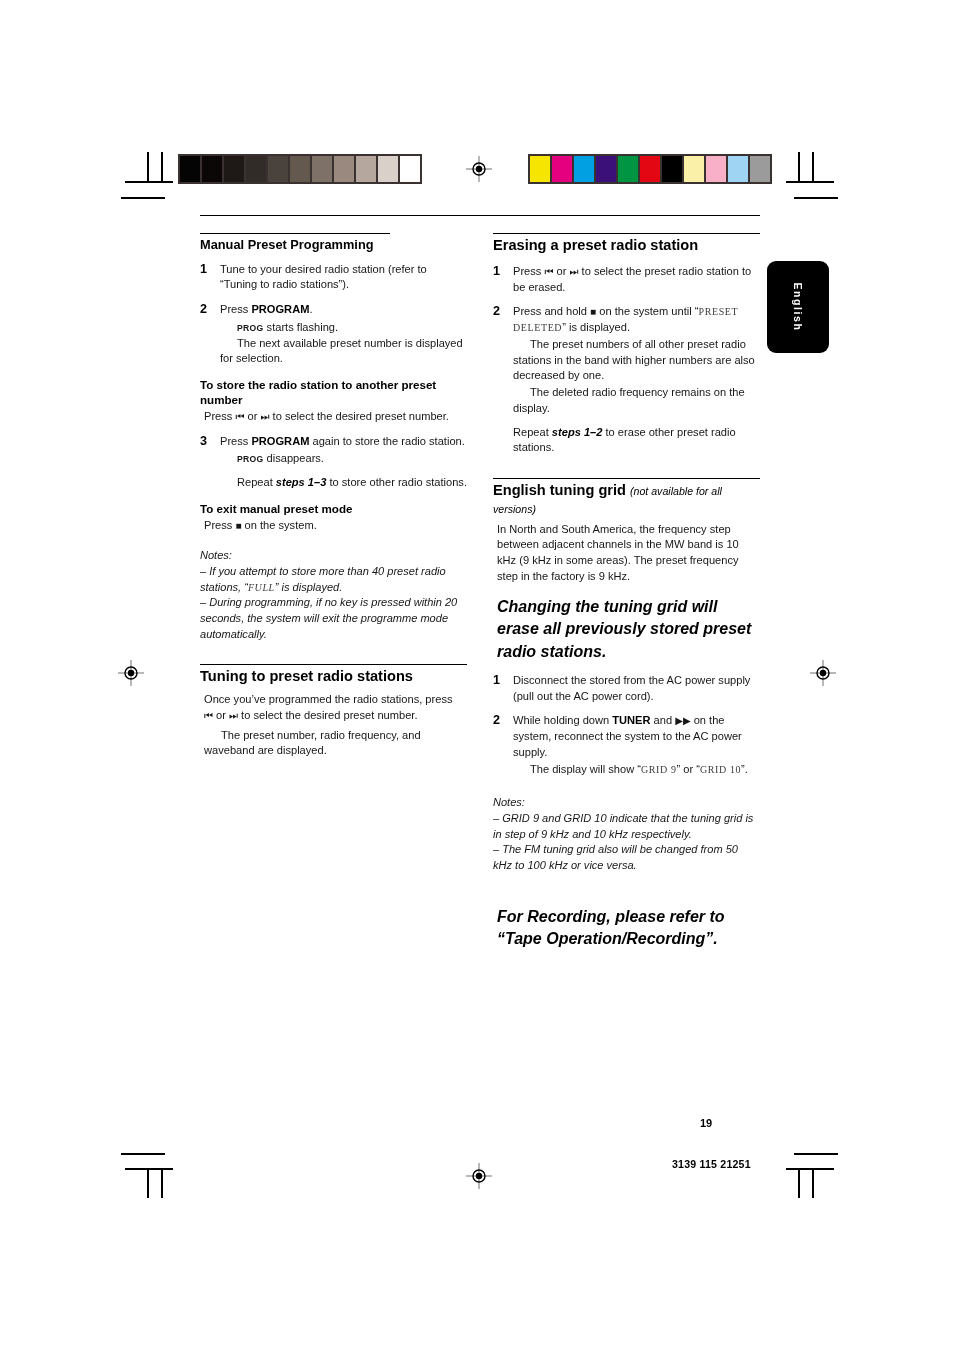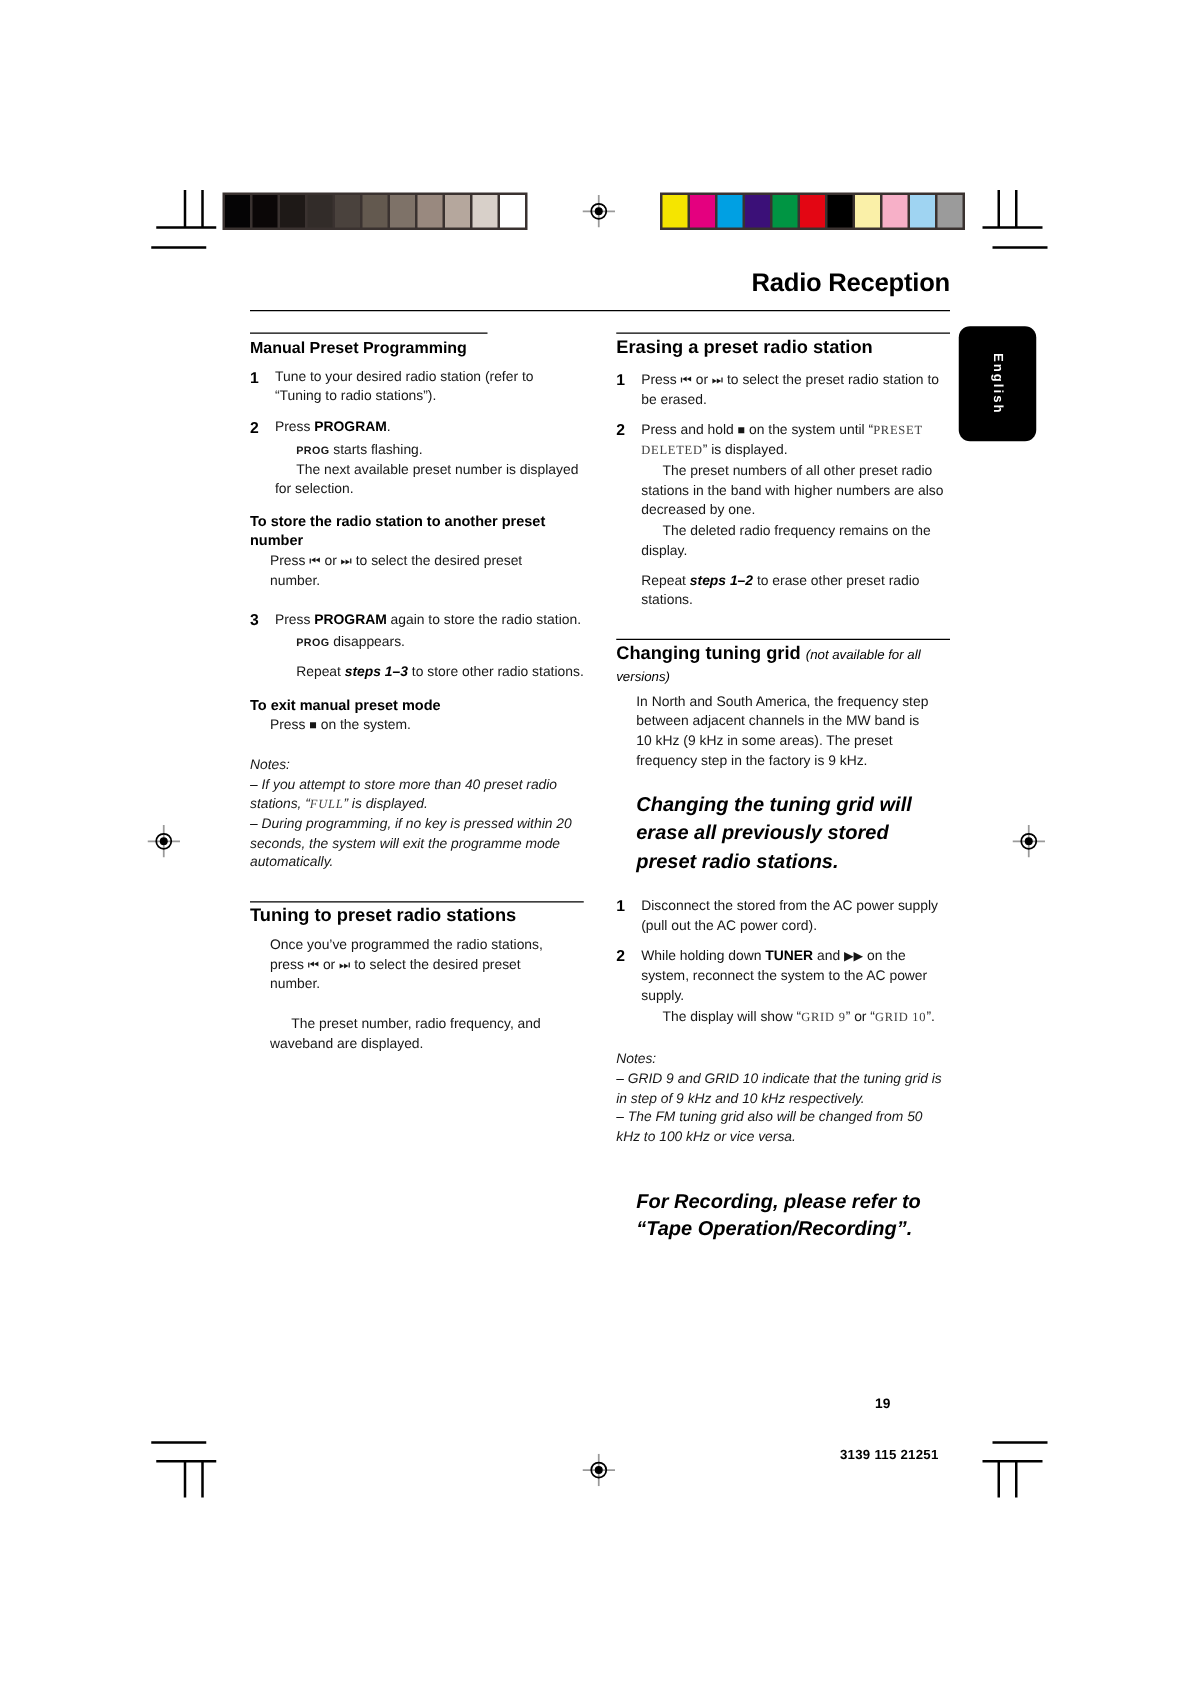--- a/index.html
+++ b/index.html
@@ -102,21 +102,21 @@
   h3.sub {
     font-size:11.6px;
     font-weight:bold;
     margin:11px 0 0 0;
     line-height:1.28;
   }
 
   p {
     font-size:11.1px;
     line-height:1.42;
-    margin:16px;
+    margin:4px;
     color:#161616;
   }
   p.tight { margin-top:0; }
 
   .step {
     display:flex;
     margin-top:9px;
   }
   .step .num {
     width:20px;
@@ -270,21 +270,20 @@
     <div class="sw" style="background: rgb(159, 212, 242);"></div>
     <div class="sw" style="background: rgb(155, 155, 155);"></div>
   </div>
 
 <div class="lang-tab">
   <span>English</span>
 </div>
 
 <div class="page">
 
-  <h1 class="doc-title">Radio Reception</h1>
   <div class="title-rule"></div>
 
   <div class="cols">
 
     <div class="col">
 
       <div class="sec-rule short"></div>
       <h2 class="sec">Manual Preset Programming</h2>
 
       <div class="step">
@@ -361,21 +360,21 @@
           <div class="indent" style="margin-top:1px;">The preset numbers of all other preset radio stations in the band with higher numbers are also decreased by one.</div>
           <div class="indent" style="margin-top:1px;">The deleted radio frequency remains on the display.</div>
           <div style="margin-top:8px;">
             <span>Repeat </span><b><i>steps 1–2</i></b><span> to erase other preset radio stations.</span>
           </div>
         </div>
       </div>
 
       <div class="sec-rule" style="margin-top:22px;"></div>
       <h2 class="sec big">
-        <span>Changing tuning grid</span> <span class="sub-ital">(not available for all versions)</span>
+        <span>English tuning grid</span> <span class="sub-ital">(not available for all versions)</span>
       </h2>
 
       <p style="margin-top:-2px;">In North and South America, the frequency step between adjacent channels in the MW band is 10 kHz (9 kHz in some areas). The preset frequency step in the factory is 9 kHz.</p>
 
       <p class="bold-ital">Changing the tuning grid will erase all previously stored preset radio stations.</p>
 
       <div class="step">
         <div class="num">1</div>
         <div class="body">Disconnect the stored from the AC power supply (pull out the AC power cord).</div>
       </div>

